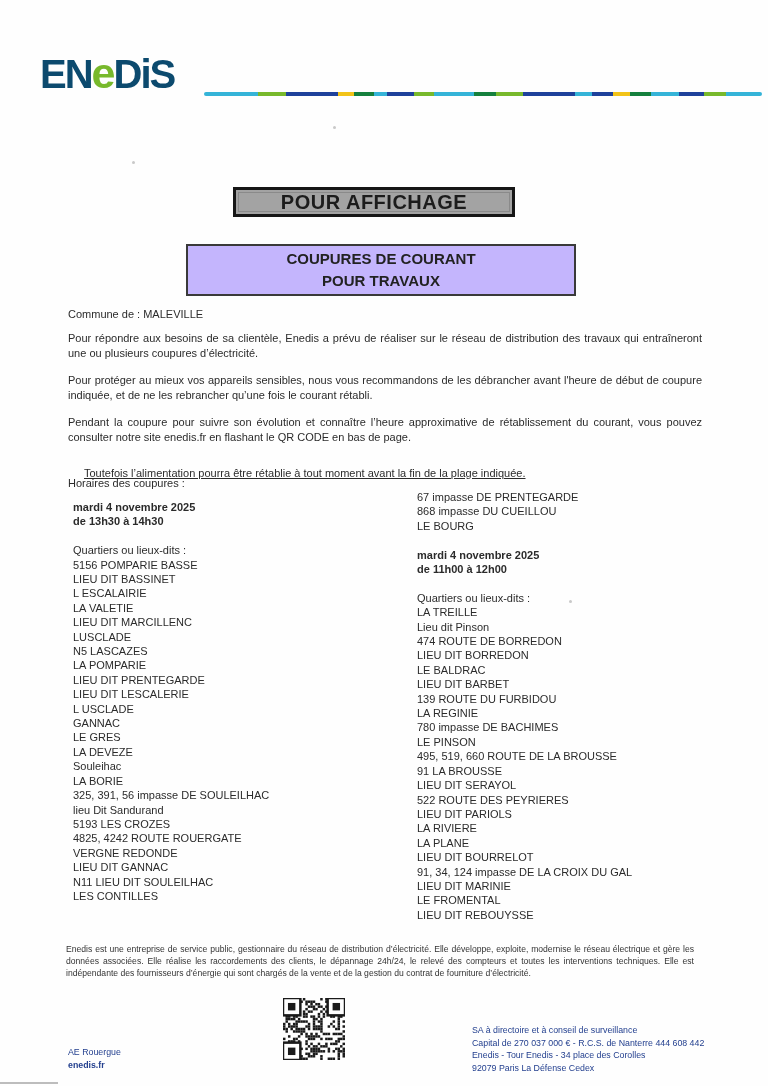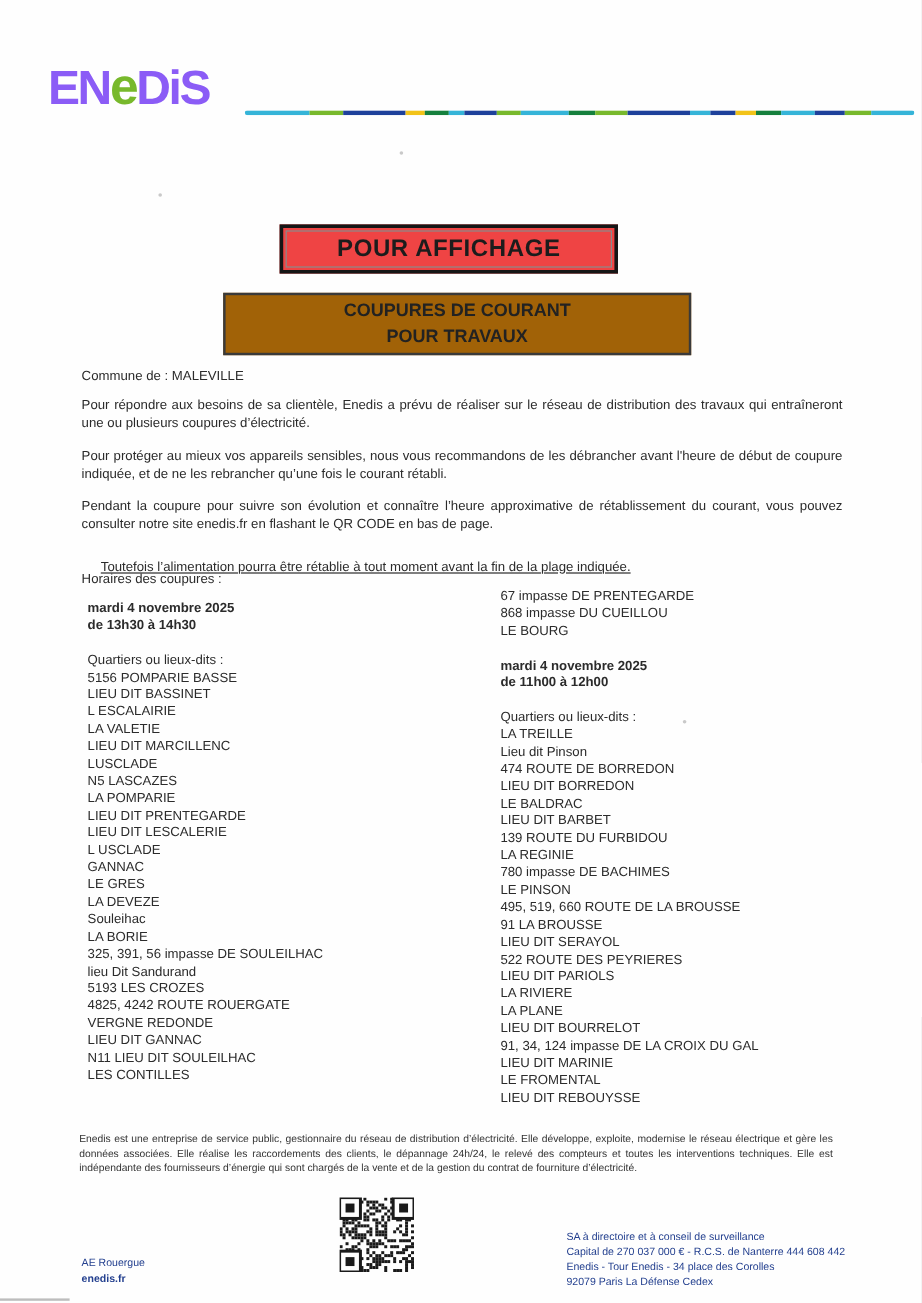--- a/index.html
+++ b/index.html
@@ -5,34 +5,34 @@
   html,body{margin:0;padding:0;background:#e9e9e9;}
   .page{
     position:relative;width:768px;height:1086px;margin:0 auto;
     background:#fefefe;overflow:hidden;
     font-family:"Liberation Sans","DejaVu Sans",sans-serif;
     color:#2b2b2b;
   }
   
   .logo{position:absolute;left:40px;top:52px;font-weight:bold;font-size:40px;
         letter-spacing:-2px;line-height:1;}
-  .logo .lg-blue{color:#8b5cf6;}
+  .logo .lg-blue{color:#0c4a6e;}
   .logo .lg-green{color:#78b92c;font-size:43px;}
   .brand-line{position:absolute;left:204px;top:92px;width:558px;height:4px;
               display:flex;overflow:hidden;border-radius:2px;}
   .brand-line span{height:100%;}
   
-  .banner-box{position:absolute;left:233px;top:187px;width:282px;height:41px;
-              border:3px solid #161616;background:#ef4444;box-sizing:border-box;
+  .banner-box{position:absolute;left:233px;top:187px;width:282px;height:30px;
+              border:3px solid #161616;background:#a3a3a3;box-sizing:border-box;
               padding:2px;}
   .banner-inner{border:1px solid #8a8a8a;height:100%;display:flex;
                 align-items:center;justify-content:center;box-sizing:border-box;}
   .banner-inner span{font-size:20px;font-weight:bold;color:#1c1c1c;letter-spacing:.5px;}
   .subject-box{position:absolute;left:186px;top:244px;width:390px;height:52px;
-               border:2px solid #3a3a3a;background:#a16207;box-sizing:border-box;
+               border:2px solid #3a3a3a;background:#c4b5fd;box-sizing:border-box;
                display:flex;flex-direction:column;align-items:center;justify-content:center;}
   .subject-box div{font-size:15px;font-weight:bold;color:#222;line-height:1.45;}
   
   .commune{position:absolute;left:68px;top:308px;font-size:11px;}
   .para{position:absolute;left:68px;width:634px;margin:0;font-size:11px;
         line-height:15px;text-align:justify;}
   .p1{top:331px;} .p2{top:373px;} .p3{top:415px;}
   .underlined{position:absolute;left:68px;top:451px;width:640px;margin:16px;
               font-size:11px;text-decoration:underline;}
   .horaires{position:absolute;left:68px;top:477px;font-size:11px;}

